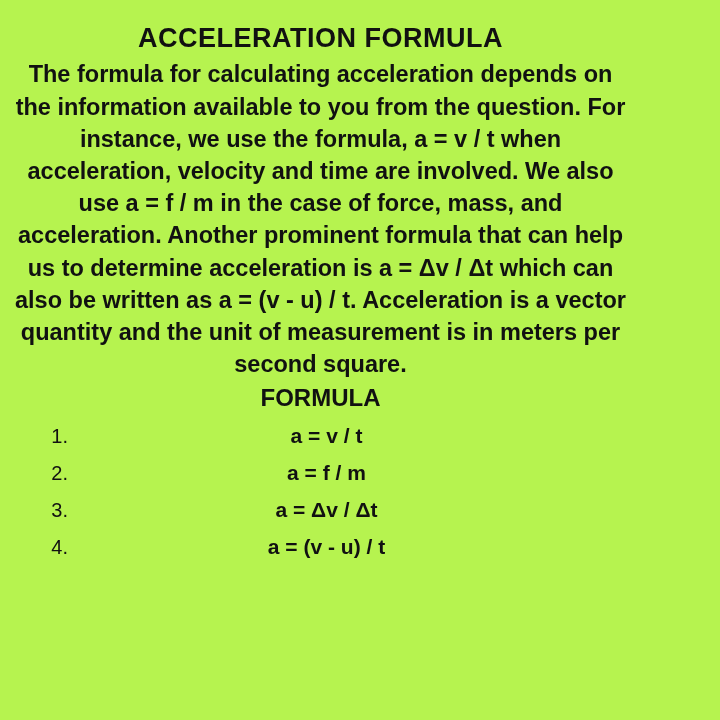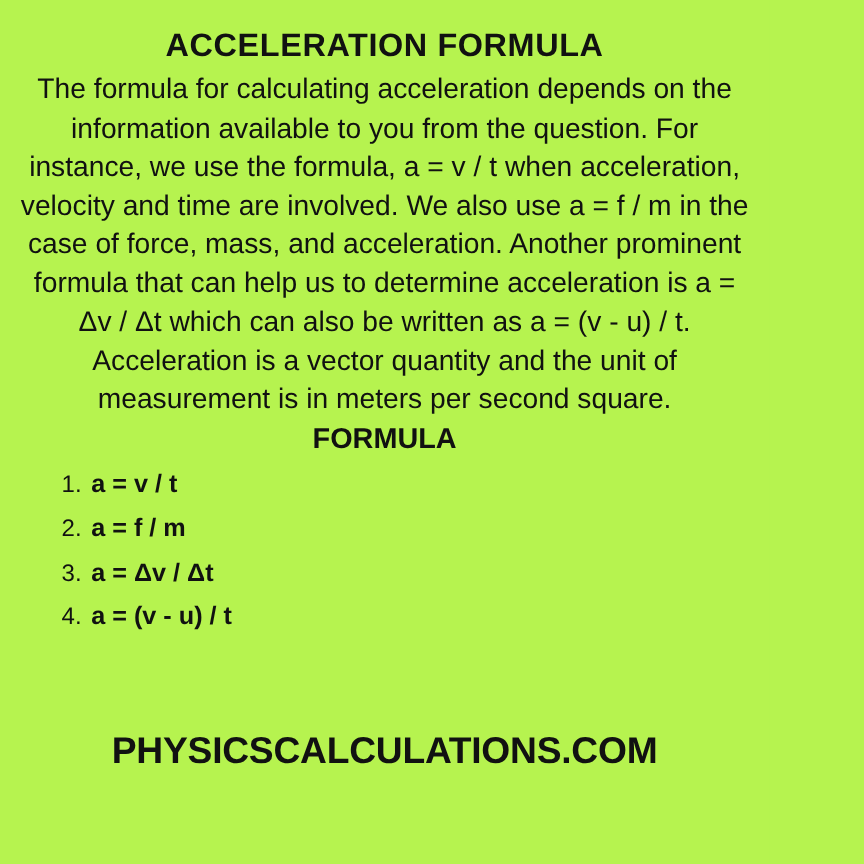--- a/index.html
+++ b/index.html
@@ -11,39 +11,39 @@
     height: 720px;
     background: #b6f34f;
     font-family: "Liberation Sans", sans-serif;
     color: #111111;
     overflow: hidden;
   }
   .page {
     width: 641px;
     height: 720px;
     box-sizing: border-box;
-    padding: 22px 8px 16px 8px;
+    padding: 22px 8px 0 8px;
     display: flex;
     flex-direction: column;
     background: #b6f34f;
   }
   .title {
     text-align: center;
     font-size: 27px;
     font-weight: bold;
     letter-spacing: 0.5px;
     line-height: 1.2;
     margin: 0 0 4px 0;
   }
   .body-text {
     text-align: center;
     font-size: 23.5px;
     line-height: 1.37;
     margin: 0 6px;
-    font-weight: 400;
+    font-weight: 700;
   }
   .formula-heading {
     text-align: center;
     font-size: 24px;
     font-weight: bold;
     margin-top: 4px;
     margin-bottom: 6px;
   }
   .formula-list {
     margin: 0;
@@ -59,20 +59,21 @@
   }
   .formula-num {
     width: 60px;
     text-align: right;
     padding-right: 8px;
     font-weight: 400;
     font-size: 20px;
   }
   .formula-eq {
     flex: 1;
+    text-align: center;
     padding-right: 56px;
   }
   .spacer {
     flex: 1 1 auto;
   }
   .footer {
     text-align: center;
     font-size: 31px;
     font-weight: bold;
     letter-spacing: -0.2px;
@@ -104,15 +105,14 @@
       <span class="formula-eq">a = Δv / Δt</span>
     </div>
     <div class="formula-row">
       <span class="formula-num">4.</span>
       <span class="formula-eq">a = (v - u) / t</span>
     </div>
   </div>
 
   <div class="spacer"></div>
 
-  <div class="footer">PHYSICSCALCULATIONS.COM</div>
 
 </div>
 
 </body></html>

